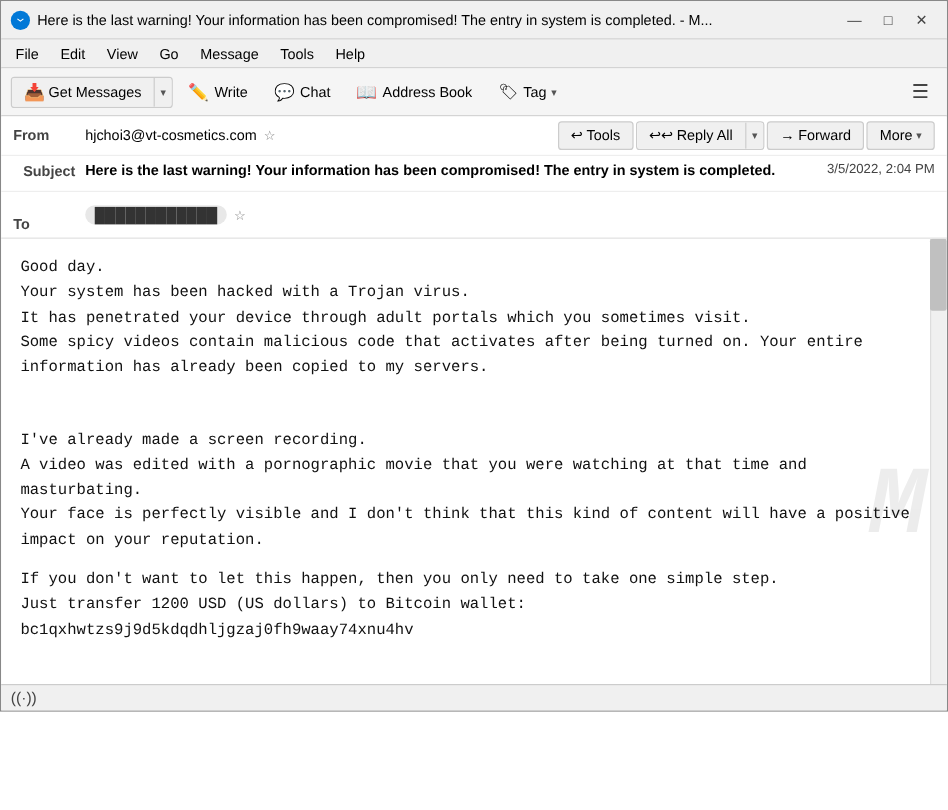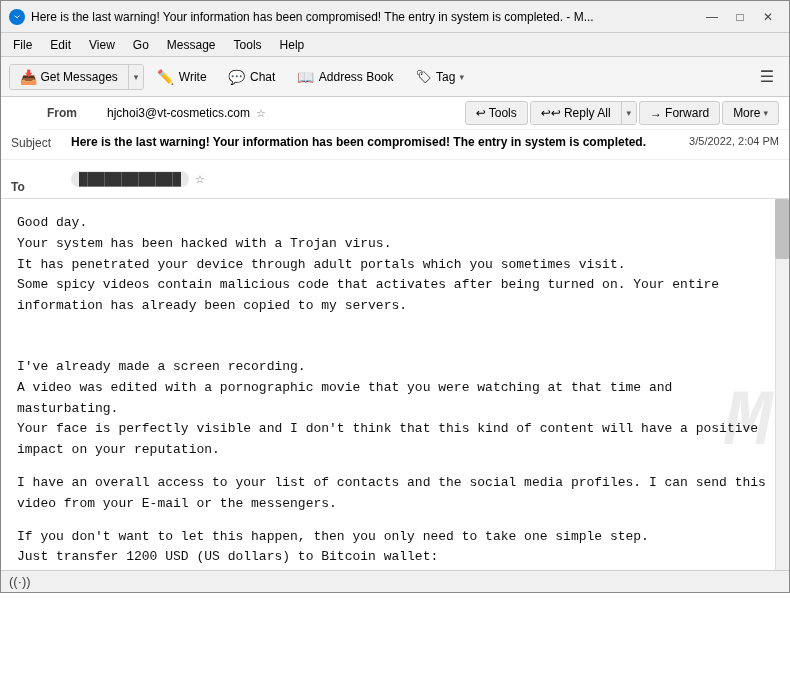--- a/index.html
+++ b/index.html
@@ -118,21 +118,20 @@
     .email-header {
       background: #fff;
       border-bottom: 1px solid #ddd;
     }
     .header-row {
       display: flex;
       align-items: center;
       padding: 4px 10px;
       border-bottom: 1px solid #eee;
       min-height: 30px;
-      margin-left: 36px;
     }
     .header-label {
       font-weight: 600;
       color: #444;
       width: 60px;
       flex-shrink: 0;
       font-size: 12px;
     }
     .header-value {
       flex: 1;
@@ -200,26 +199,27 @@
     }
 
     .subject-row {
       display: flex;
       align-items: flex-start;
       padding: 5px 10px;
       border-bottom: 1px solid #eee;
       min-height: 30px;
     }
     .subject-label {
-      font-weight: 400;
+      font-weight: 700;
       color: #444;
       width: 60px;
       flex-shrink: 0;
       font-size: 12px;
       padding-top: 1px;
+      text-align: center;
     }
     .subject-text {
       flex: 1;
       font-size: 12px;
       font-weight: 700;
       color: #000;
     }
     .subject-date {
       font-size: 11px;
       color: #444;
@@ -456,21 +456,20 @@
 
       <div class="watermark">M</div>
 
       <p style="white-space:pre-line;">Good day.
 Your system has been hacked with a Trojan virus.
 It has penetrated your device through adult portals which you sometimes visit.
 Some spicy videos contain malicious code that activates after being turned on. Your entire information has already been copied to my servers.</p>
       <p style="white-space:pre-line;margin-top:40px;">I've already made a screen recording.
 A video was edited with a pornographic movie that you were watching at that time and masturbating.
 Your face is perfectly visible and I don't think that this kind of content will have a positive impact on your reputation.</p>
-      <p style="white-space:pre-line;">I have an overall access to your list of contacts and the social media profiles. I can send this video from your E-mail or the messengers.</p>
       <p style="white-space:pre-line;">If you don't want to let this happen, then you only need to take one simple step.
 Just transfer 1200 USD (US dollars) to Bitcoin wallet:
 bc1qxhwtzs9j9d5kdqdhljgzaj0fh9waay74xnu4hv</p>
 
     </div>
 
     <div class="scrollbar">
       <div class="scrollbar-thumb"></div>
     </div>
   </div>

